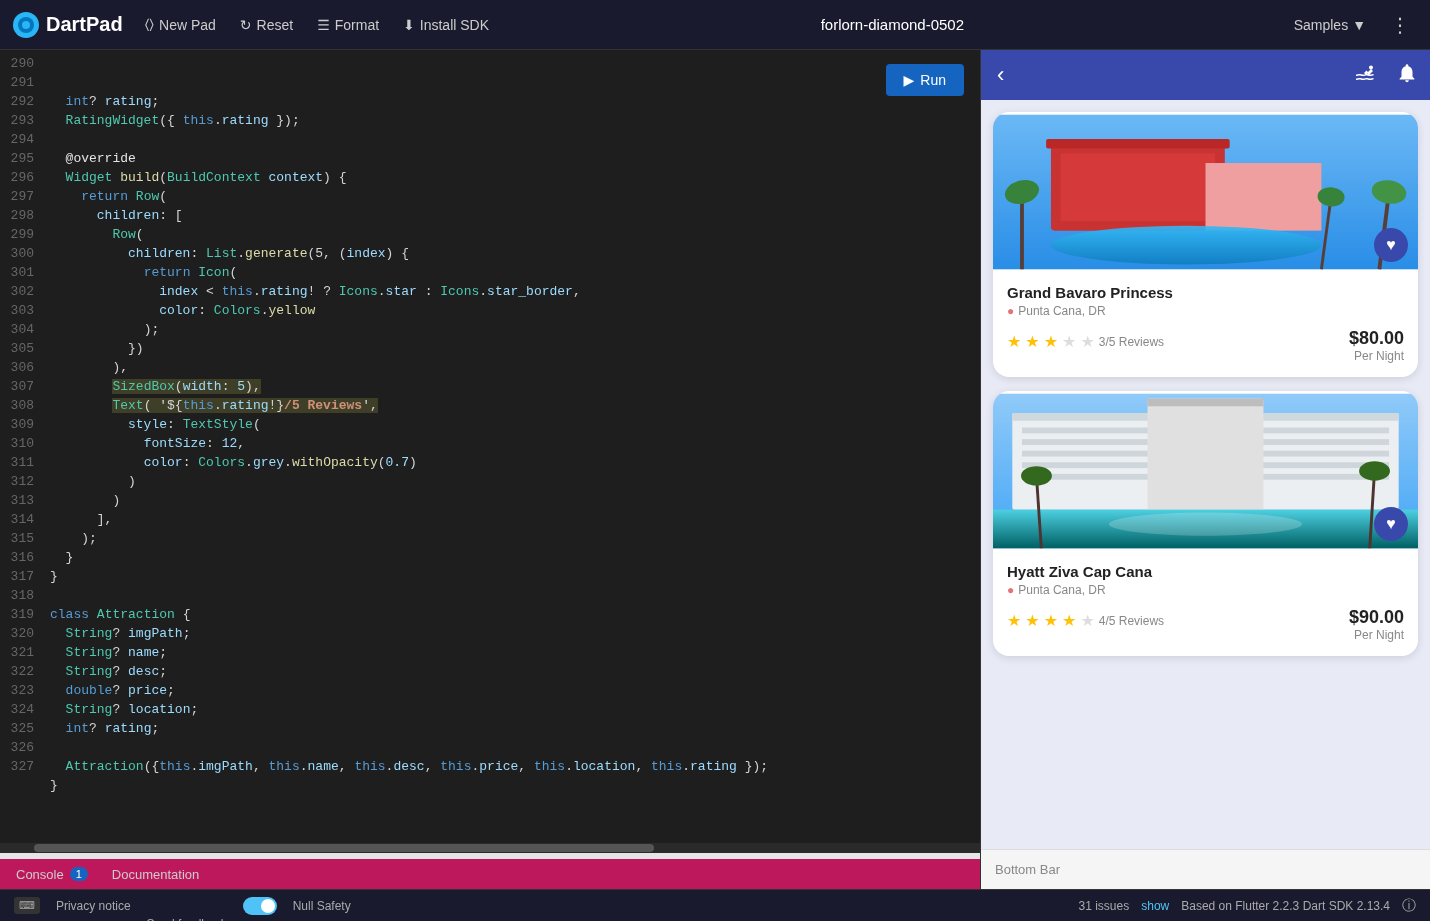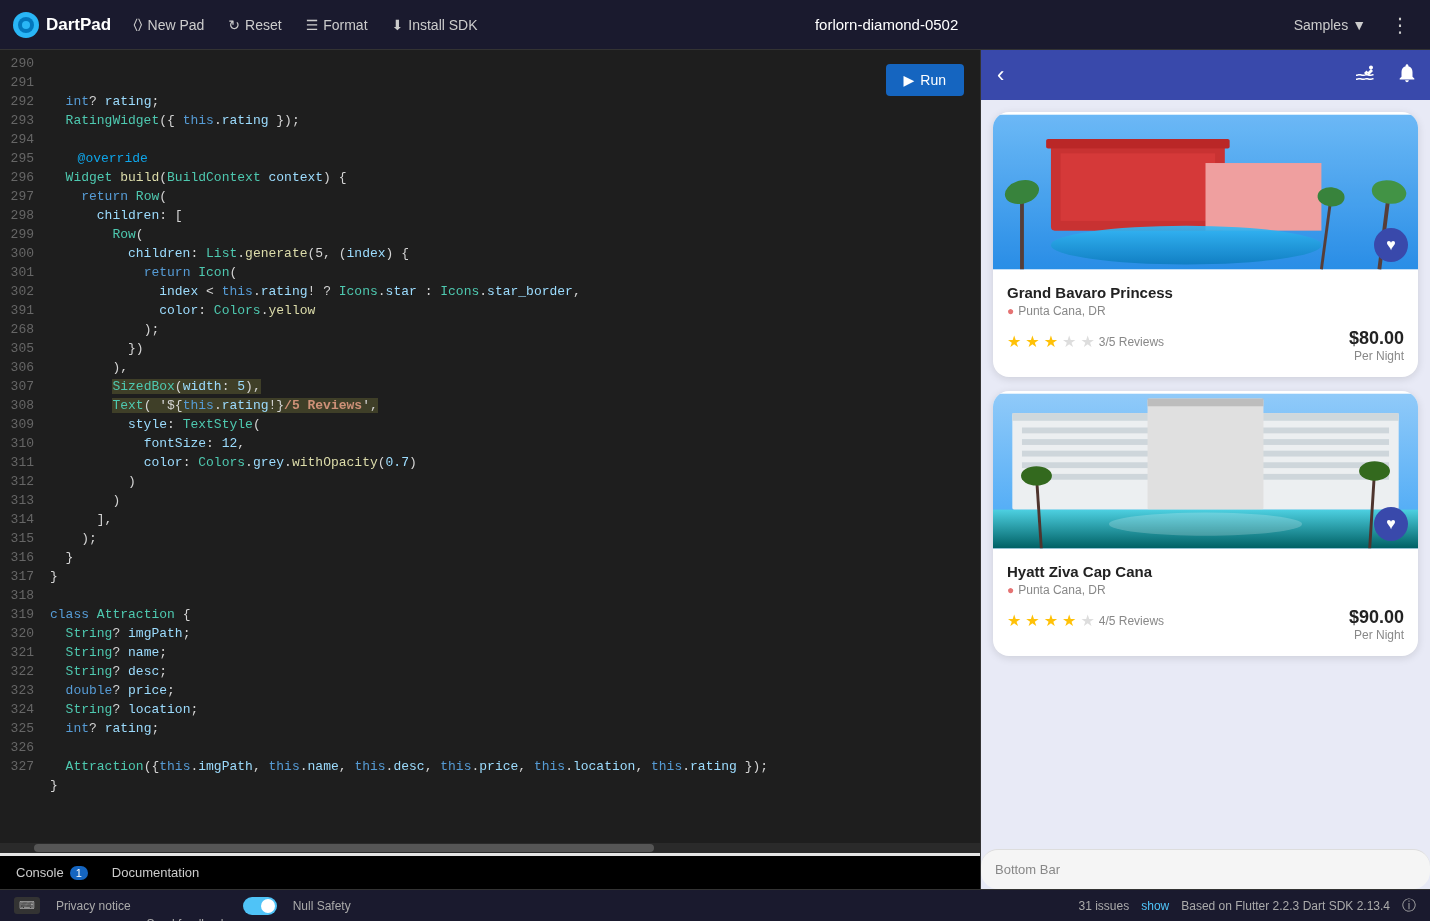--- a/index.html
+++ b/index.html
@@ -16,21 +16,21 @@
       border-bottom: 1px solid #333;
       flex-shrink: 0;
     }
     .toolbar-logo {
       display: flex; align-items: center; gap: 6px; margin-right: 8px;
     }
     .toolbar-logo .logo-icon {
       width: 28px; height: 28px;
     }
     .toolbar-logo .logo-text {
-      color: #fff; font-size: 17px; font-weight: 600;
+      color: #fff; font-size: 20px; font-weight: 600;
     }
     .toolbar-btn {
       display: flex; align-items: center; gap: 5px;
       background: none; border: none; color: #ccc; font-size: 14px;
       padding: 6px 10px; border-radius: 4px; cursor: pointer;
       white-space: nowrap;
     }
     .toolbar-title {
       flex: 1; text-align: center; color: #fff; font-size: 15px; font-weight: 400;
     }
@@ -124,27 +124,27 @@
       left: 34px;
       width: 620px;
       height: 8px;
       top: 1px;
       background: #555;
       border-radius: 4px;
     }
 
     
     .code-bottom {
-      background: #000000;
+      background: #be185d;
       height: 36px;
       display: flex;
       align-items: center;
       padding: 0 12px;
       gap: 16px;
-      border-top: 3px solid #e5e5e5;
+      border-top: 6px solid #e5e5e5;
       flex-shrink: 0;
     }
     .console-tab {
       display: flex; align-items: center; gap: 6px;
       color: #ccc; font-size: 13px; cursor: pointer; padding: 6px 4px;
     }
     .console-badge {
       background: #1565c0; color: #fff; border-radius: 10px;
       font-size: 11px; padding: 1px 6px;
     }
@@ -268,32 +268,31 @@
     .preview-bottom-bar {
       background: #f5f5f5;
       height: 40px;
       display: flex;
       align-items: center;
       padding: 4px 14px;
       border-top: 1px solid #ddd;
       font-size: 13px;
       color: #888;
       flex-shrink: 0;
-      border-radius: 17px;
     }
 
     
     .c-num    { color: #9cdcfe; }
     .c-kw     { color: #569cd6; }
     .c-type   { color: #4ec9b0; }
     .c-fn     { color: #dcdcaa; }
     .c-op     { color: #d4d4d4; }
     .c-punc   { color: #d4d4d4; }
     .c-this   { color: #569cd6; }
-    .c-ann    { color: #0ea5e9; margin-left: 12px; }
+    .c-ann    { color: #e5e5e5; }
     .c-orange { color: #ce9178; font-weight: bold; }
     .c-yellow { color: #dcdcaa; }
     .c-blue   { color: #9cdcfe; }
 
     .highlight-bg { background: rgba(255,255,100,0.15); }
   </style>
 </head>
 <body>
 
 <div class="toolbar">
@@ -354,22 +353,22 @@
         <div>293</div>
         <div>294</div>
         <div>295</div>
         <div>296</div>
         <div>297</div>
         <div>298</div>
         <div>299</div>
         <div>300</div>
         <div>301</div>
         <div>302</div>
-        <div>391</div>
-        <div>268</div>
+        <div>303</div>
+        <div>304</div>
         <div>305</div>
         <div>306</div>
         <div>307</div>
         <div>308</div>
         <div>309</div>
         <div>310</div>
         <div>311</div>
         <div>312</div>
         <div>313</div>
         <div>314</div>

